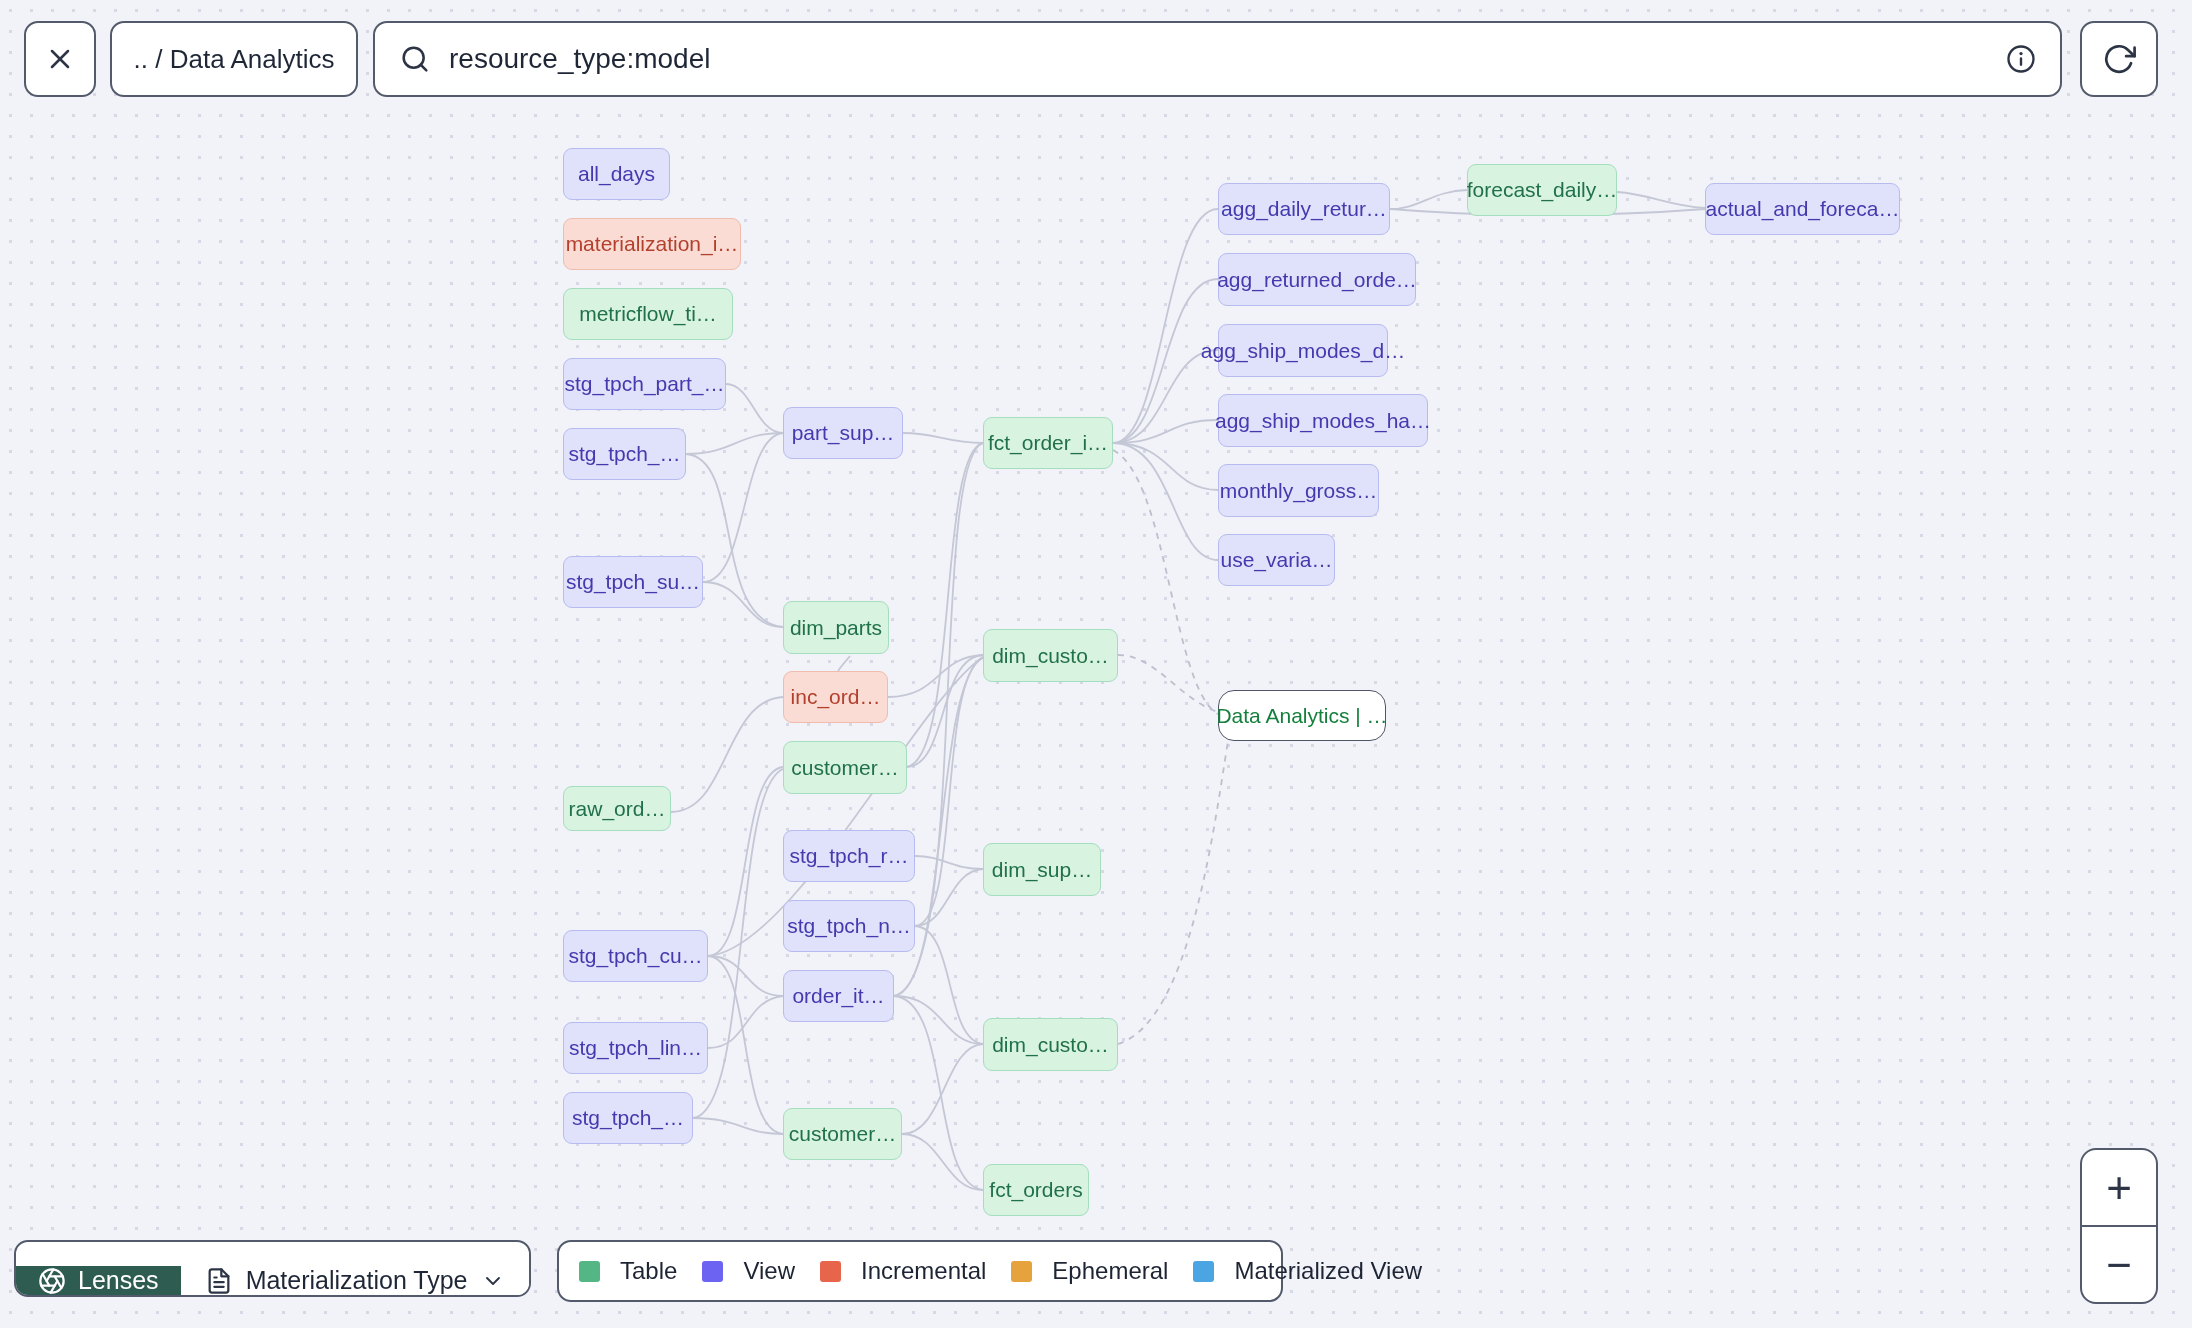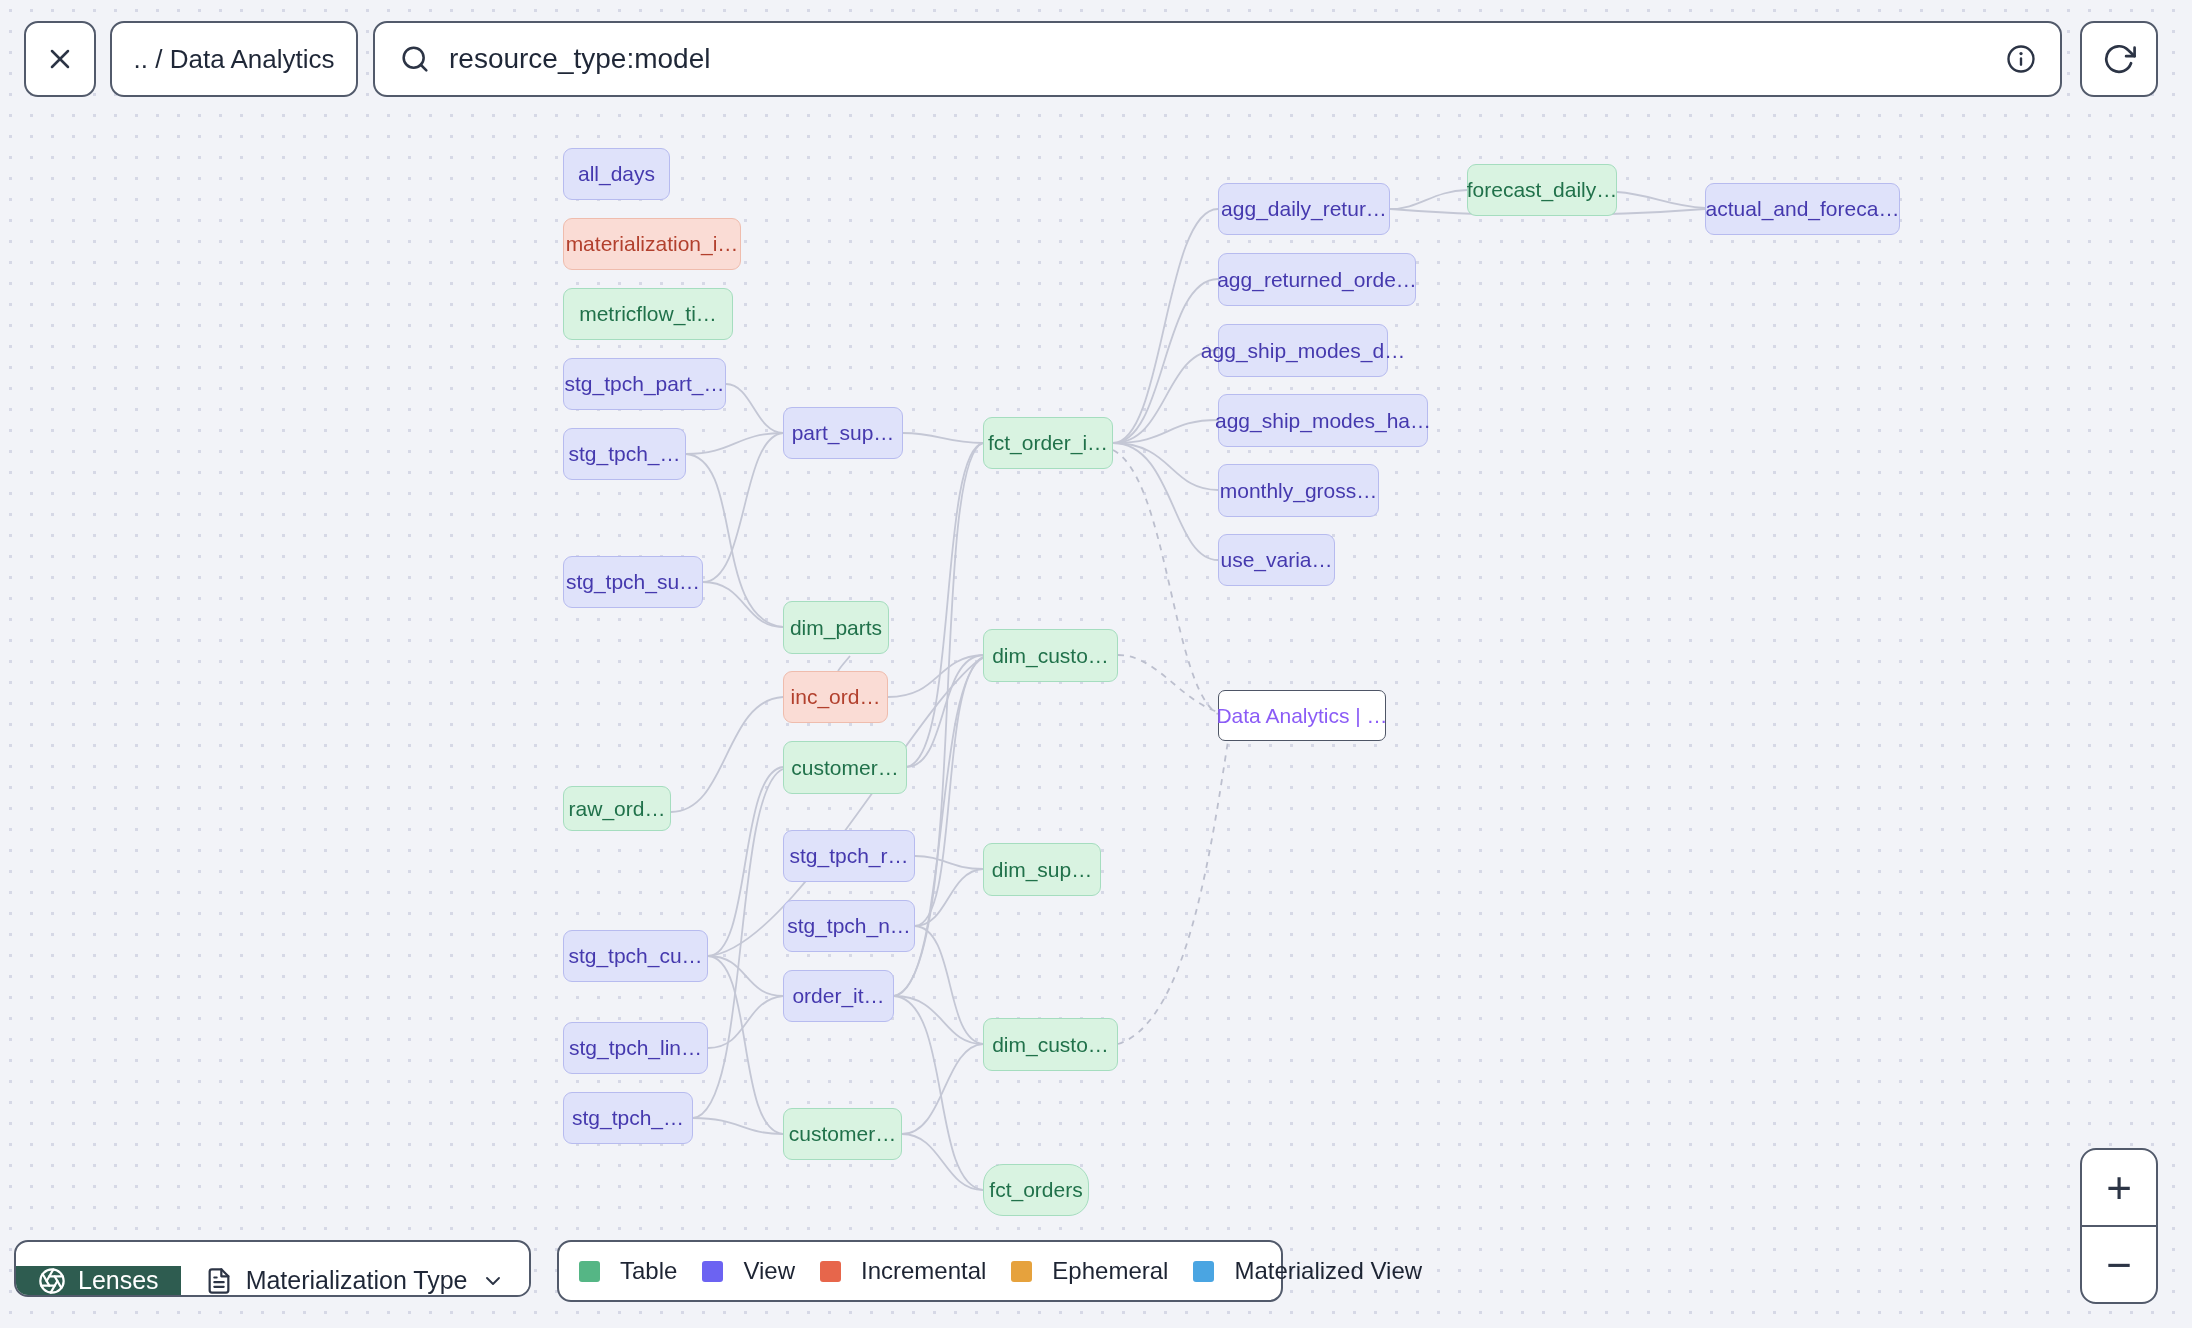--- a/index.html
+++ b/index.html
@@ -20,21 +20,21 @@
   
   #edges{position:absolute;left:0;top:0;z-index:1;pointer-events:none;}
   .edge{fill:none;stroke:#c4c7d5;stroke-width:1.8px;}
   .edge.dashed{stroke-dasharray:6 6;stroke:#bcbfce;}
   .node{position:absolute;z-index:2;display:flex;align-items:center;justify-content:center;
         font-size:21px;border-radius:9px;border:1.7px solid;box-sizing:border-box;
         white-space:nowrap;cursor:pointer;}
   .node.view{background:#dfe2fa;border-color:#b7bbef;color:#4539ae;}
   .node.table{background:#d9f3e1;border-color:#a5ddbf;color:#20714a;}
   .node.incremental{background:#fadcd5;border-color:#efbcad;color:#b2402d;}
-  .node.exposure{background:#ffffff;border-color:#4e5566;color:#8b5cf6;border-radius:7px;}
+  .node.exposure{background:#ffffff;border-color:#4e5566;color:#15803d;border-radius:16px;}
   
   #lens-bar{position:absolute;left:14px;top:1240px;height:57px;z-index:3;display:inline-flex;
             border:2.5px solid #525a6b;border-radius:14px;overflow:hidden;background:#fff;
             box-sizing:border-box;align-items:flex-end;}
   #lenses-pill{display:flex;align-items:center;gap:12px;background:#2e5c50;color:#ffffff;
                padding:0 22px;font-size:25px;cursor:pointer;}
   #lenses-pill .icon{stroke:#ffffff;}
   #lens-select{display:flex;align-items:center;gap:13px;background:#ffffff;color:#1f2737;
                padding:0 24px;font-size:25px;cursor:pointer;}
   #legend{position:absolute;left:557px;top:1240px;width:726px;height:62px;z-index:3;
@@ -113,21 +113,21 @@
       <div class="node incremental" style="left: 783px; top: 671px; width: 105px; height: 52px;">inc_ord…</div>
       <div class="node table" style="left: 783px; top: 741px; width: 124px; height: 53px;">customer…</div>
       <div class="node view" style="left: 783px; top: 830px; width: 132px; height: 52px;">stg_tpch_r…</div>
       <div class="node view" style="left: 783px; top: 900px; width: 132px; height: 52px;">stg_tpch_n…</div>
       <div class="node view" style="left: 783px; top: 970px; width: 111px; height: 52px;">order_it…</div>
       <div class="node table" style="left: 783px; top: 1108px; width: 119px; height: 52px;">customer…</div>
       <div class="node table" style="left: 983px; top: 417px; width: 130px; height: 52px;">fct_order_i…</div>
       <div class="node table" style="left: 983px; top: 629px; width: 135px; height: 53px;">dim_custo…</div>
       <div class="node table" style="left: 983px; top: 843px; width: 118px; height: 53px;">dim_sup…</div>
       <div class="node table" style="left: 983px; top: 1018px; width: 135px; height: 53px;">dim_custo…</div>
-      <div class="node table" style="left: 983px; top: 1164px; width: 106px; height: 52px; border-radius: 20px;">fct_orders</div>
+      <div class="node table" style="left: 983px; top: 1164px; width: 106px; height: 52px;">fct_orders</div>
       <div class="node view" style="left: 1218px; top: 183px; width: 172px; height: 52px;">agg_daily_retur…</div>
       <div class="node view" style="left: 1218px; top: 253px; width: 198px; height: 53px;">agg_returned_orde…</div>
       <div class="node view" style="left: 1218px; top: 324px; width: 170px; height: 53px;">agg_ship_modes_d…</div>
       <div class="node view" style="left: 1218px; top: 394px; width: 210px; height: 53px;">agg_ship_modes_ha…</div>
       <div class="node view" style="left: 1218px; top: 464px; width: 161px; height: 53px;">monthly_gross…</div>
       <div class="node view" style="left: 1218px; top: 534px; width: 117px; height: 52px;">use_varia…</div>
       <div class="node table" style="left: 1467px; top: 164px; width: 150px; height: 52px;">forecast_daily…</div>
       <div class="node view" style="left: 1705px; top: 183px; width: 195px; height: 52px;">actual_and_foreca…</div>
       <div class="node exposure" style="left: 1218px; top: 690px; width: 168px; height: 51px;">Data Analytics | …</div>
     </div>

